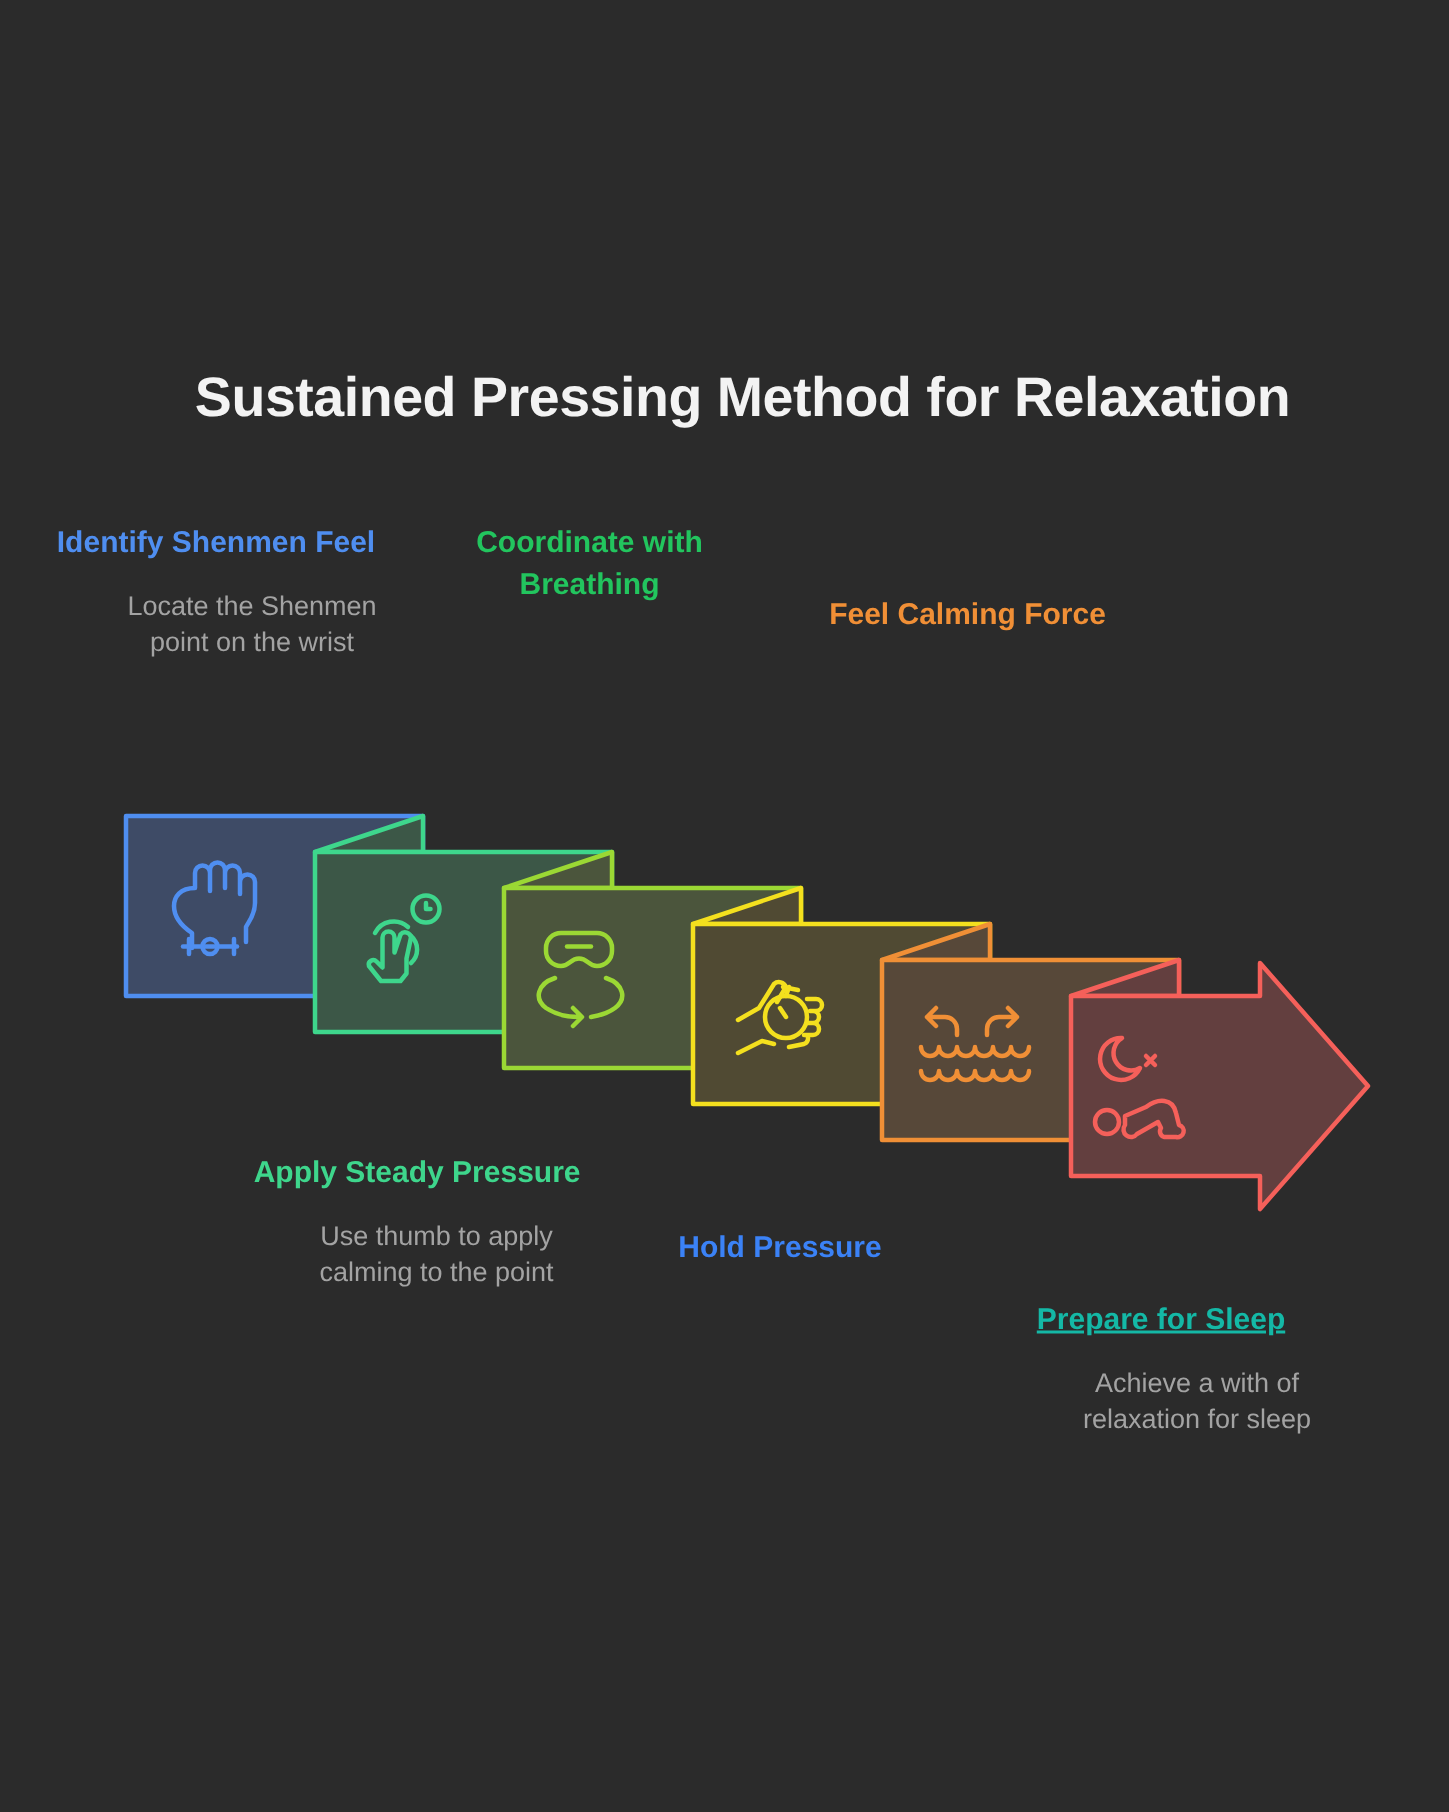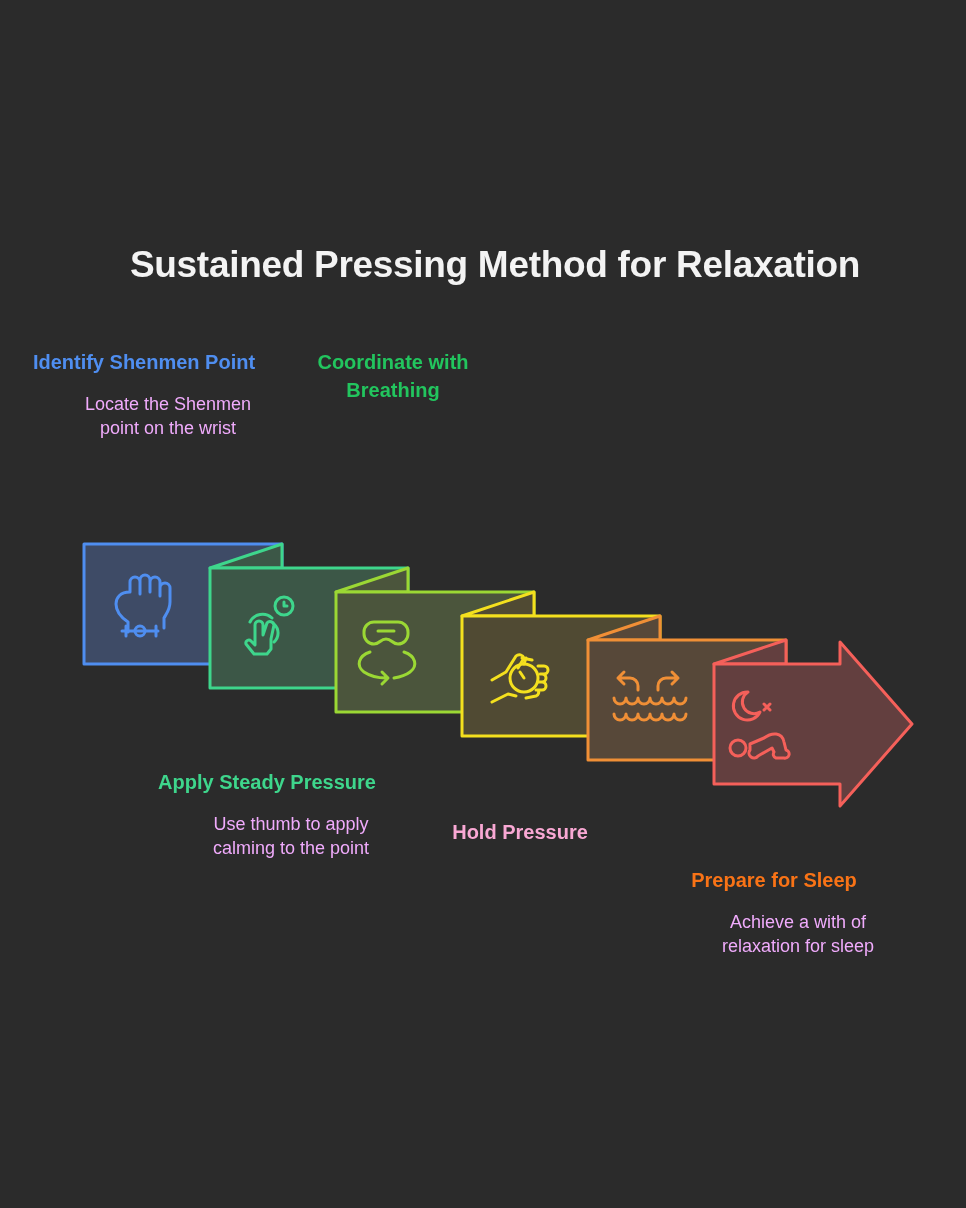--- a/index.html
+++ b/index.html
@@ -19,21 +19,21 @@
   }
   svg.diagram { position: absolute; left: 0; top: 0; }
   .step-text {
     position: absolute; width: 240px; text-align: center;
   }
   .step-title {
     font-size: 20px; font-weight: bold; line-height: 28px;
   }
   .step-desc {
     margin-top: 16px;
-    font-size: 18px; line-height: 24px; color: #f0abfc; margin-left: 48px;
+    font-size: 18px; line-height: 24px; color: #a3a3a3; margin-left: 48px;
   }
 </style>
 </head>
 <body>
 
 <div class="title">Sustained Pressing Method for Relaxation</div>
 
 <svg class="diagram" width="966" height="1208" viewBox="0 0 966 1208" xmlns="http://www.w3.org/2000/svg">
   <g id="panels">
       <g>
@@ -93,31 +93,32 @@
           <path d="M-14 -32 a14 14 0 1 0 12 20 a10 10 0 1 1 -12 -20 z"></path>
      <path d="M2 -20 l6 6 M8 -20 l-6 6"></path>
      <circle cx="-24" cy="24" r="8"></circle>
      <path d="M-12 20 l14 -6 c8 -6 18 -6 20 4 l2 8 a4 4 0 0 1 -2 8 h-8 a4 4 0 0 1 -2 -6 l-2 -4 l-14 8 a4 4 0 0 1 -8 -6 z"></path>
         </g>
       </g>
     </g>
 </svg>
 
 <div class="step-text" style="left:24px; top:348px;">
-  <div class="step-title" style="color: rgb(79, 142, 240);">Identify Shenmen Point</div>
+  <div class="step-title" style="color: rgb(79, 142, 240);">Identify Shenmen Feel</div>
   <div class="step-desc">Locate the Shenmen point on the wrist</div>
 </div>
 <div class="step-text" style="left:147px; top:768px;">
-  <div class="step-title" style="color: rgb(62, 214, 140);">Apply Steady Pressure</div>
+  <div class="step-title" style="color: rgb(62, 214, 140); text-align: right;">Apply Steady Pressure</div>
   <div class="step-desc">Use thumb to apply calming to the point</div>
 </div>
 <div class="step-text" style="left:273px; top:348px;">
   <div class="step-title" style="color: #22c55e;">Coordinate with Breathing</div>
 </div>
 <div class="step-text" style="left:400px; top:818px;">
-  <div class="step-title" style="color: #f9a8d4;">Hold Pressure</div>
+  <div class="step-title" style="color: #3b82f6;">Hold Pressure</div>
 </div>
 <div class="step-text" style="left:525px; top:396px;">
+  <div class="step-title" style="color: rgb(240, 143, 54);">Feel Calming Force</div>
 </div>
 <div class="step-text" style="left:654px; top:866px;">
-  <div class="step-title" style="color: #f97316;">Prepare for Sleep</div>
+  <div class="step-title" style="color: #14b8a6; text-decoration: underline;">Prepare for Sleep</div>
   <div class="step-desc">Achieve a with of relaxation for sleep</div>
 </div>
 
 </body></html>

